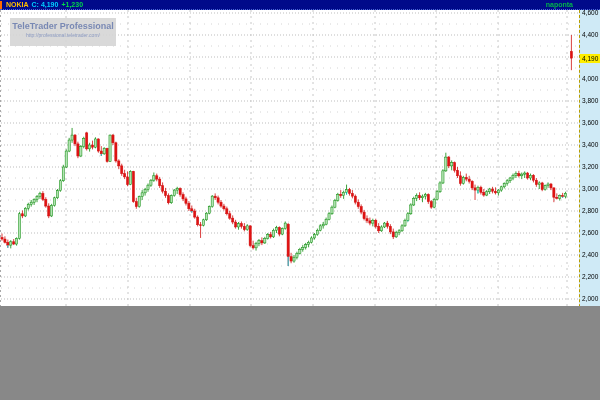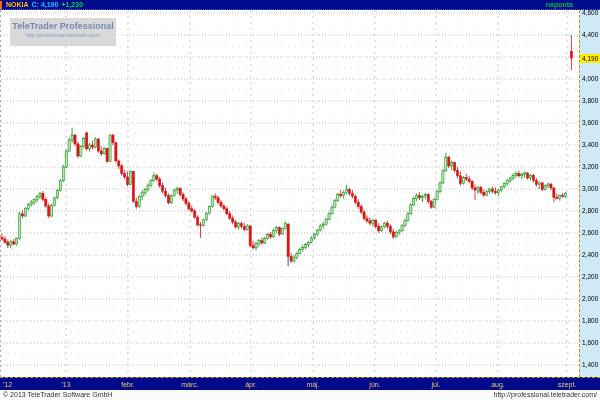--- a/index.html
+++ b/index.html
@@ -1,16 +1,16 @@
 <!DOCTYPE html>
 <html><head>
 <meta charset="utf-8">
 <style>
   html,body{margin:0;padding:0;background:#888;}
-  .app{position:relative;width:600px;height:400px;background:#be185d;overflow:hidden;
+  .app{position:relative;width:600px;height:306px;background:#be185d;overflow:hidden;
        font-family:"Liberation Sans",sans-serif;}
   .topbar{position:absolute;top:0;left:0;width:600px;height:10px;background:#000a8a;
           display:flex;align-items:center;gap:3px;box-sizing:border-box;
           border-bottom:1px dotted #4a67d6;font-size:7px;font-weight:bold;line-height:9px;}
   .tick{width:2px;height:8px;background:#ff6a00;margin-left:0;margin-right:1px;}
   .sym{color:#ffc000;}
   .closep{color:#00cfff;}
   .chg{color:#00d84a;}
   .period{color:#00b44c;margin-left:auto;margin-right:27px;}
   .plot{position:absolute;top:10px;left:0;width:600px;height:367px;background:#ffffff;}

